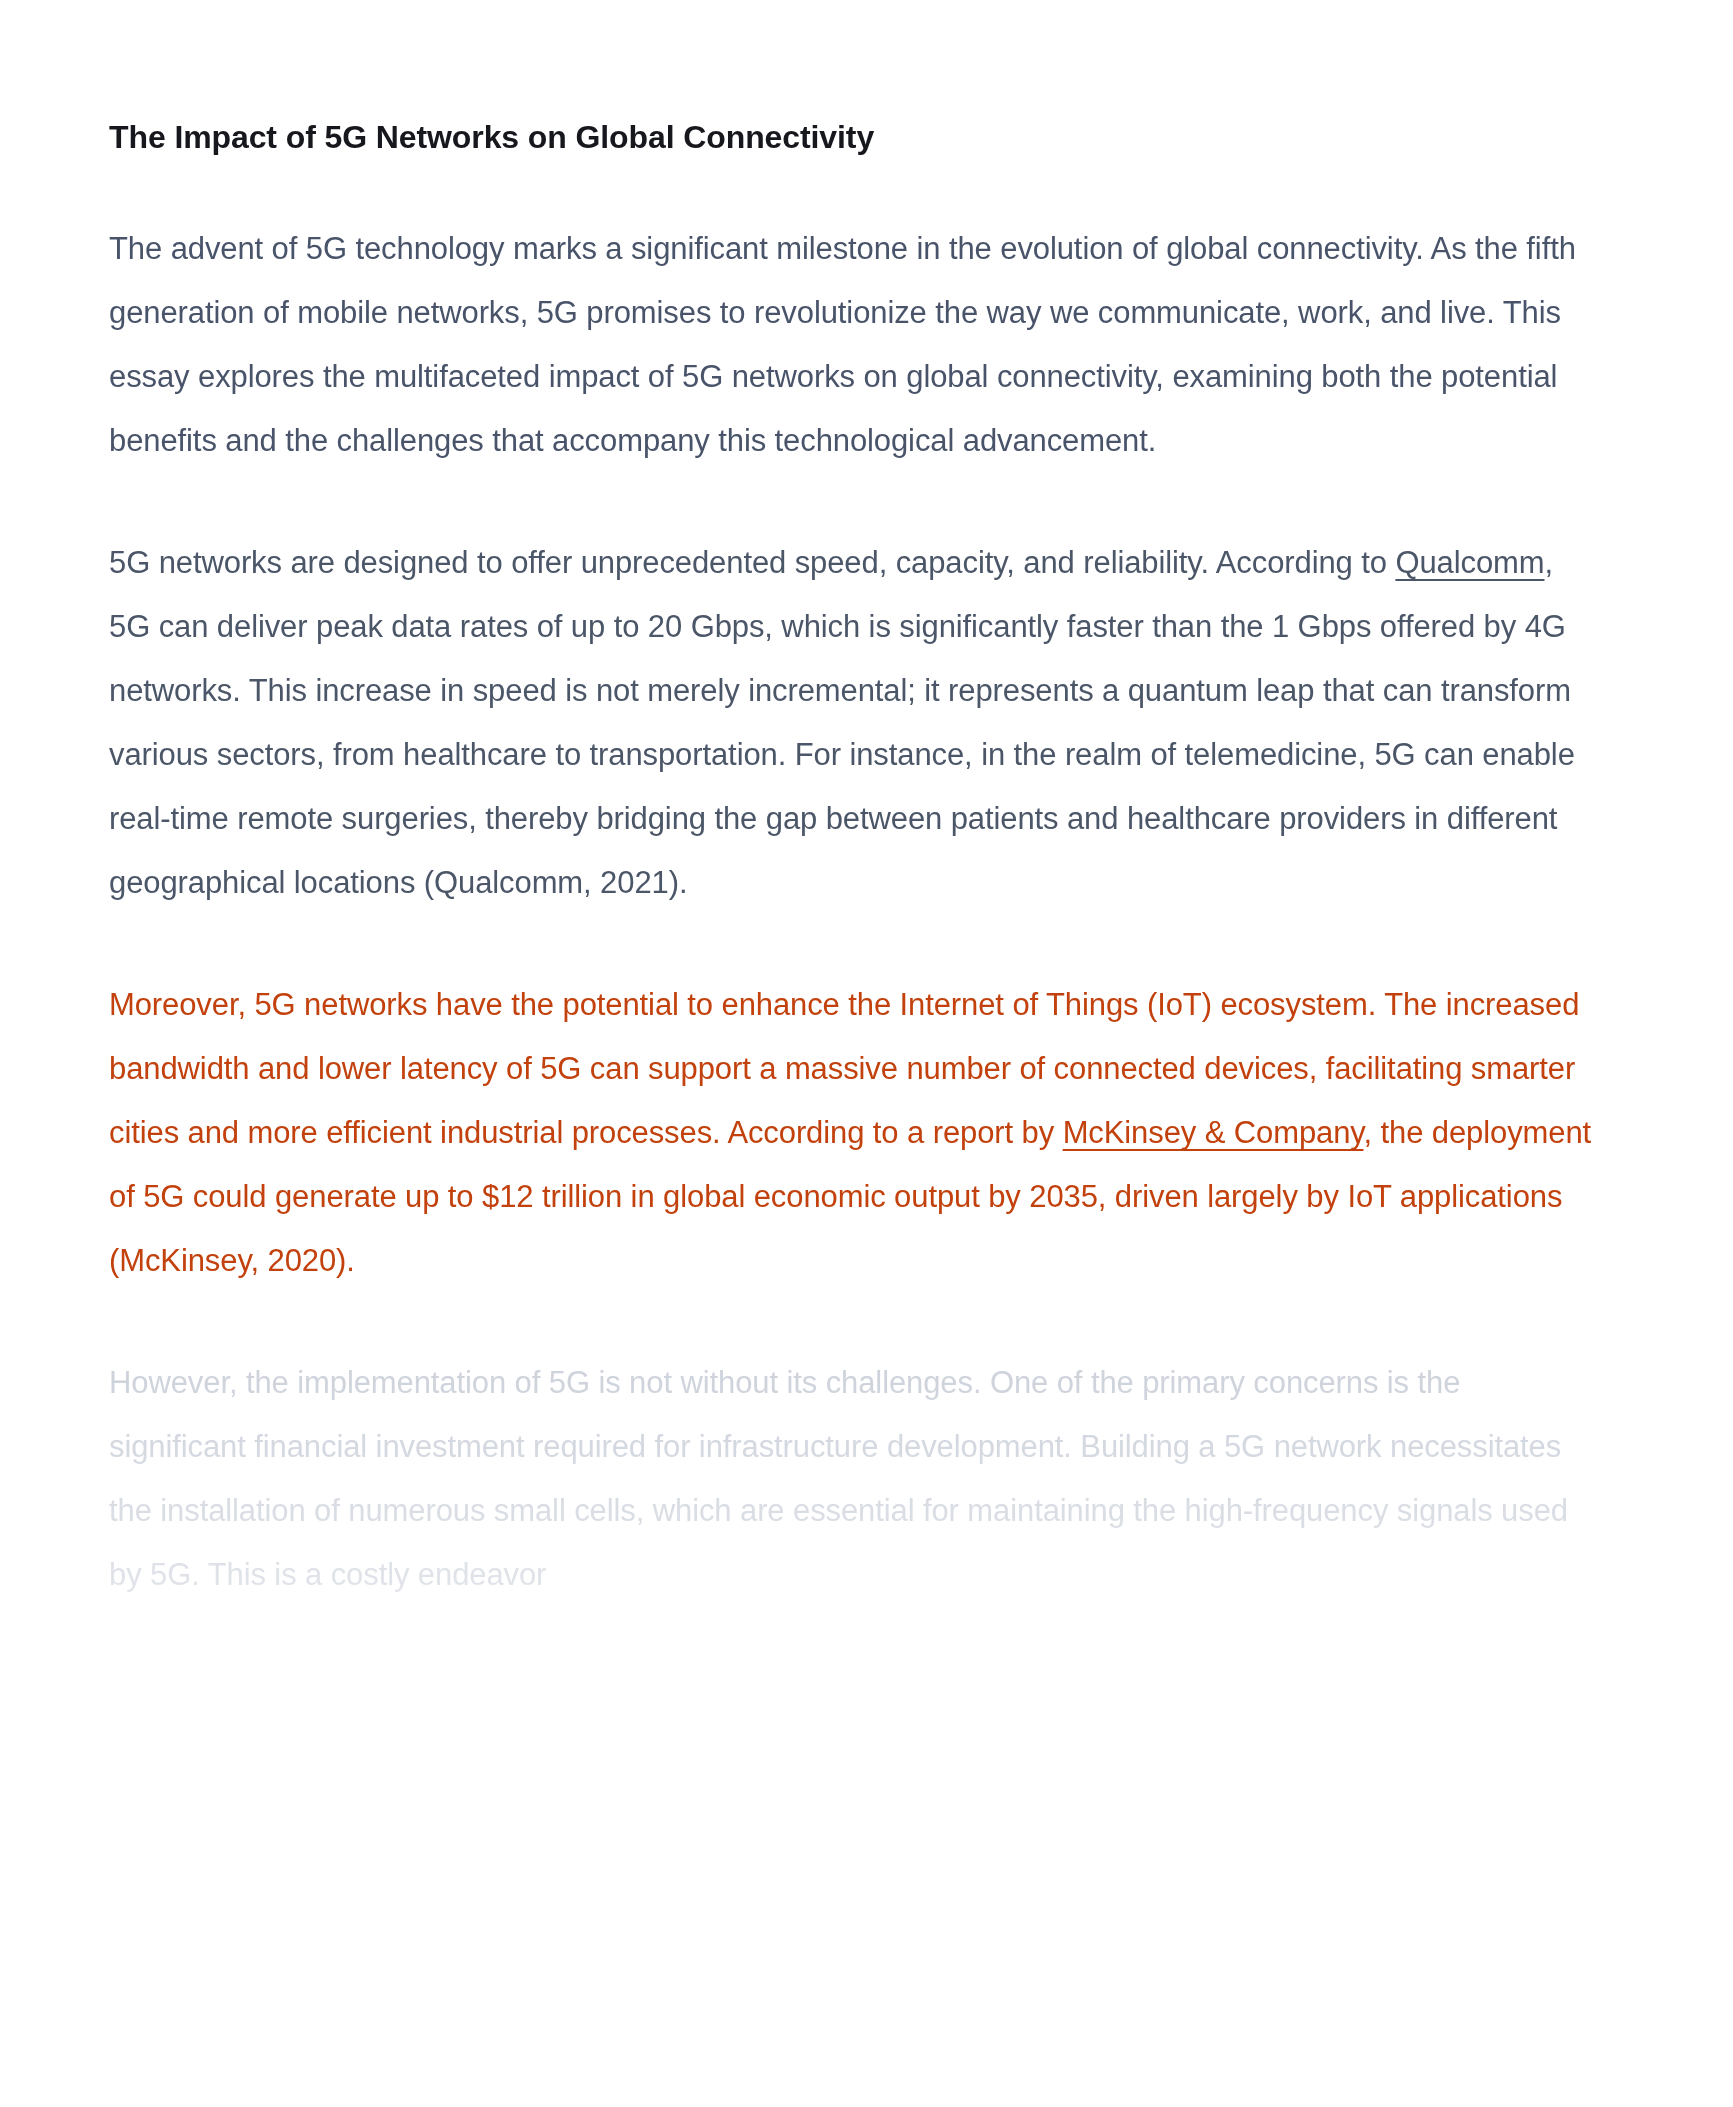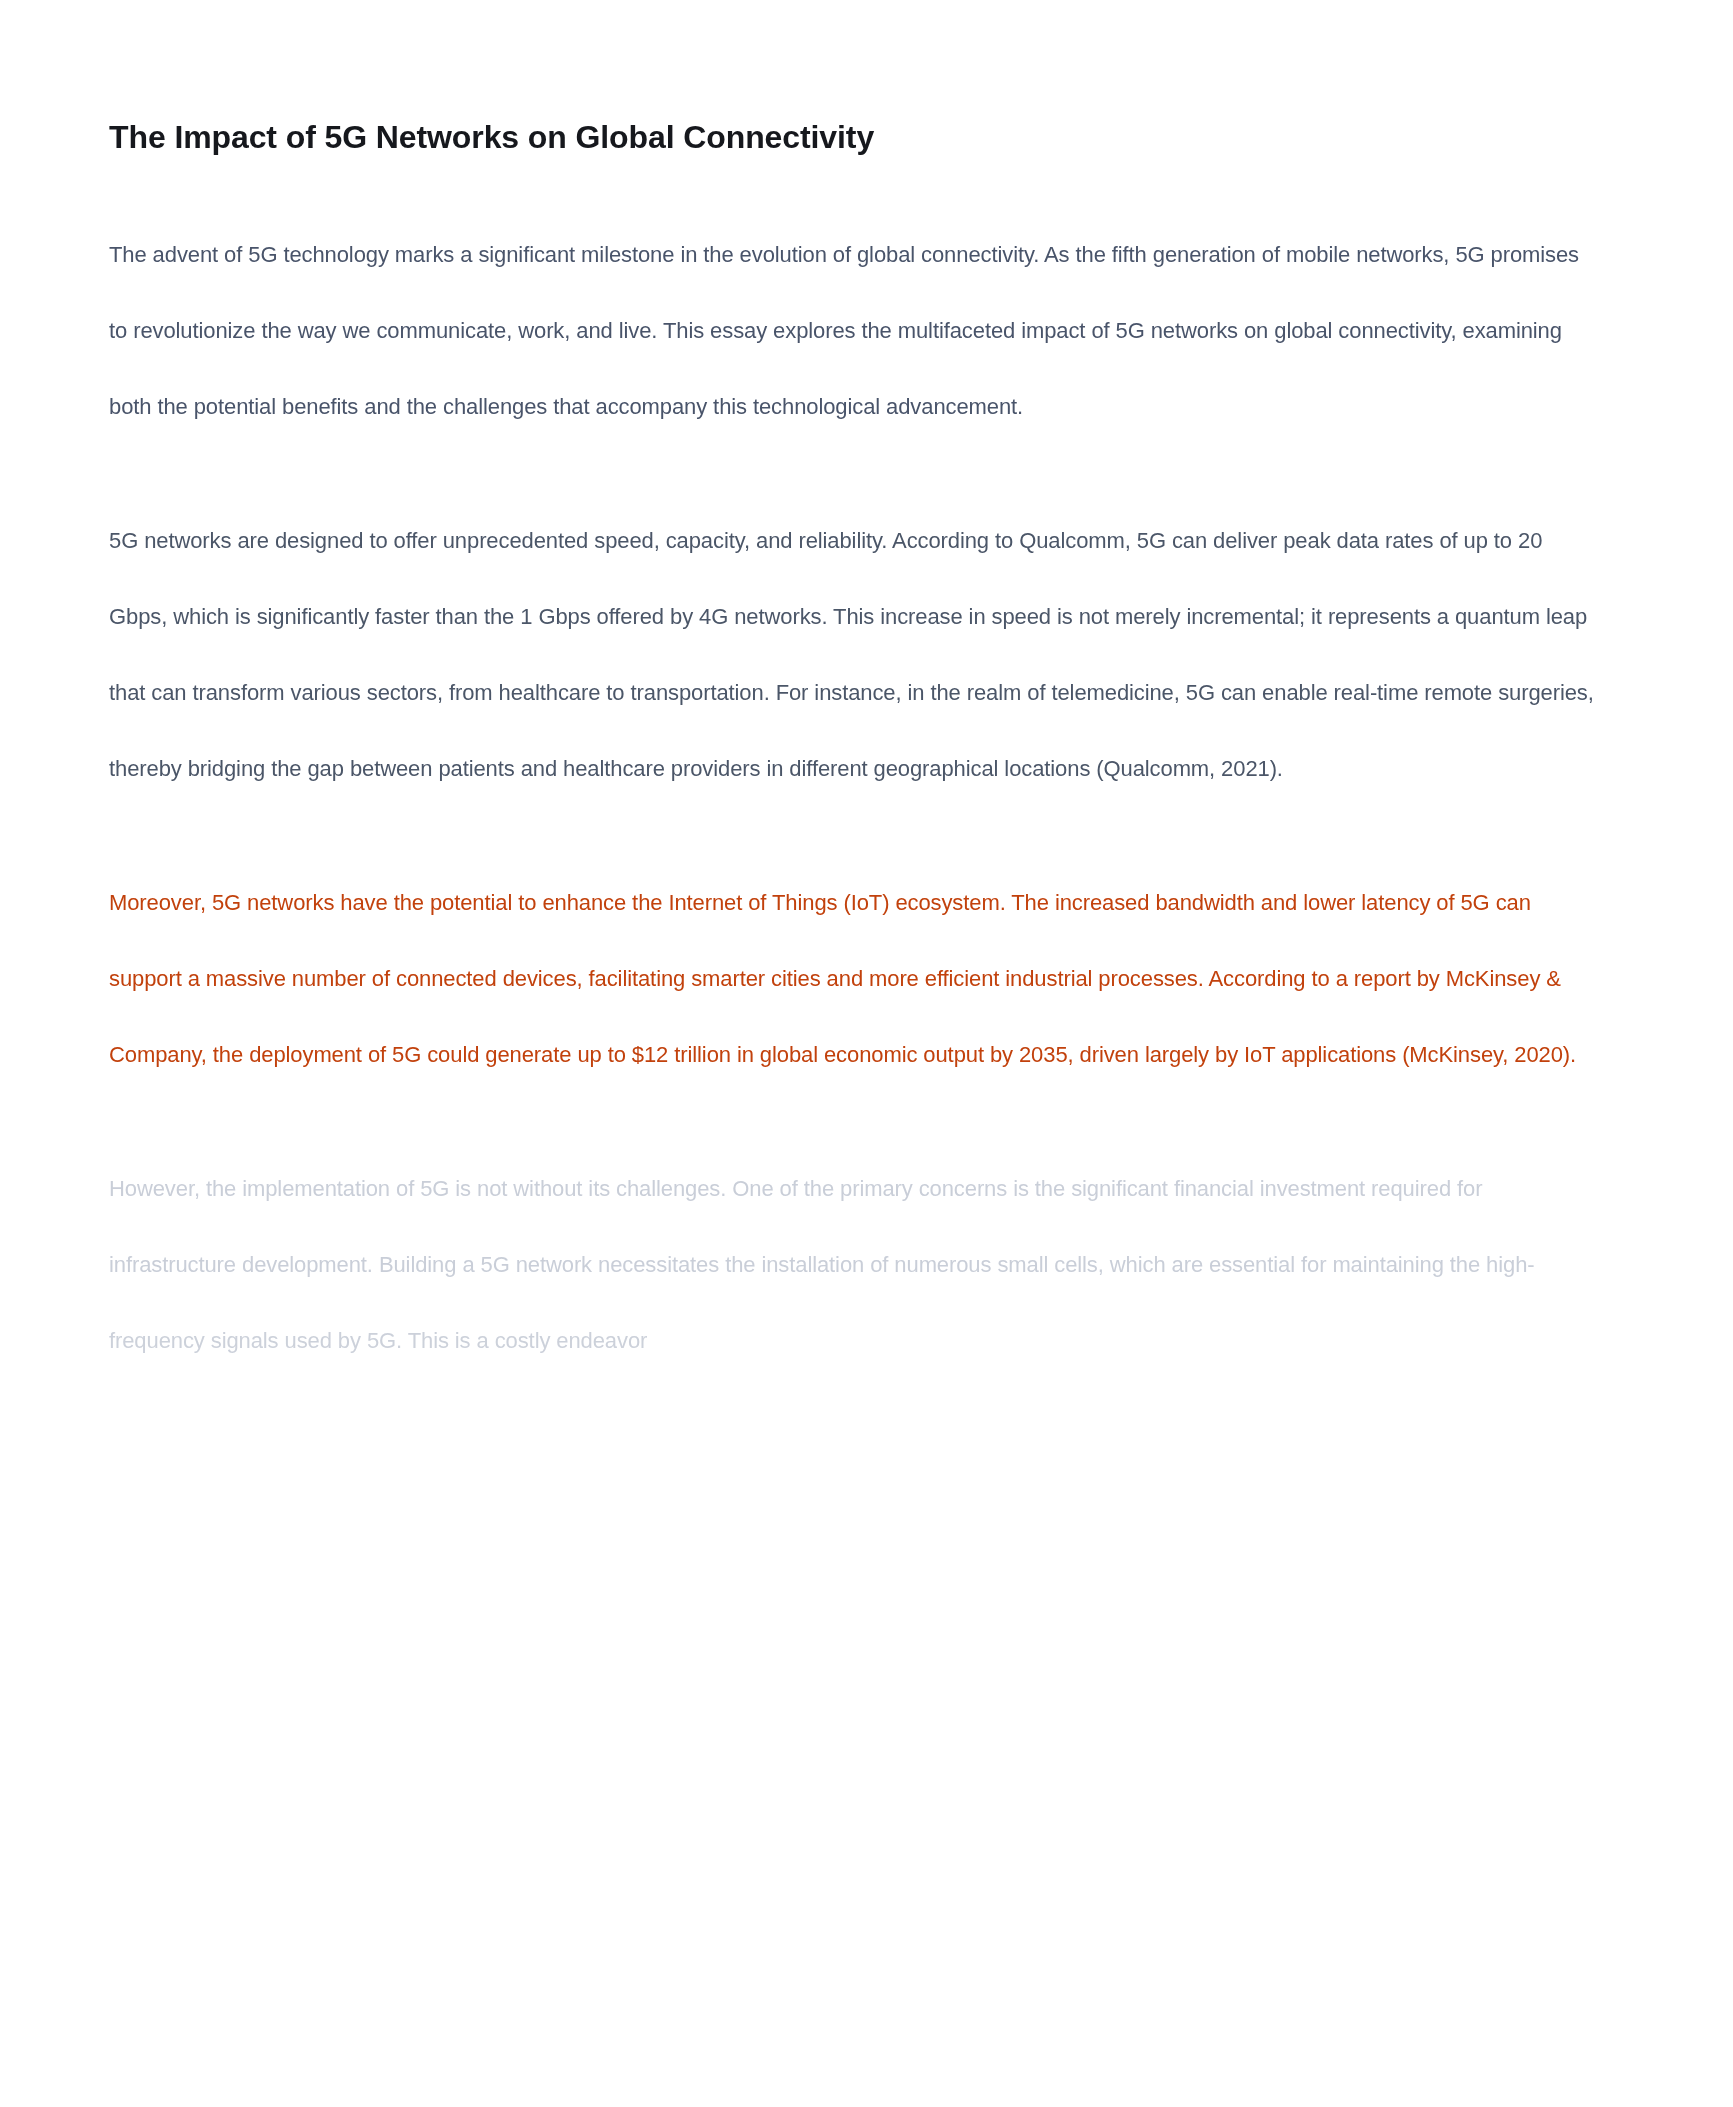--- a/index.html
+++ b/index.html
@@ -34,42 +34,43 @@
     font-size: 32px;
     font-weight: bold;
     line-height: 1.25;
     color: #16181d;
     letter-spacing: -0.1px;
     margin: 0;
     padding-top: 117px;
   }
 
   .para {
-    font-size: 22px;
-    line-height: 76px;
+    font-size: 31px;
+    line-height: 64px;
     color: #4a5568;
     letter-spacing: -0.1px;
     margin: 0;
     white-space: pre-wrap;
   }
 
   
   #para-1 { margin-top: 60px; }
   #para-2 { margin-top: 58px; }
   #para-3 { margin-top: 58px; }
   #para-4 { margin-top: 58px; }
 
   
   #para-1 { color: #49546a; }
   #para-2 { color: #4b5668; }
   #para-3 { color: #c2410c; }
   #para-4 { color: #c9ced8; }
 
   .doc-link {
     color: inherit;
+    text-decoration: underline;
     text-underline-offset: 6px;
     text-decoration-thickness: 1.9px;
     cursor: pointer;
   }
 
   
   #fade-veil {
     position: absolute;
     left: 0;
     top: 1271px;

